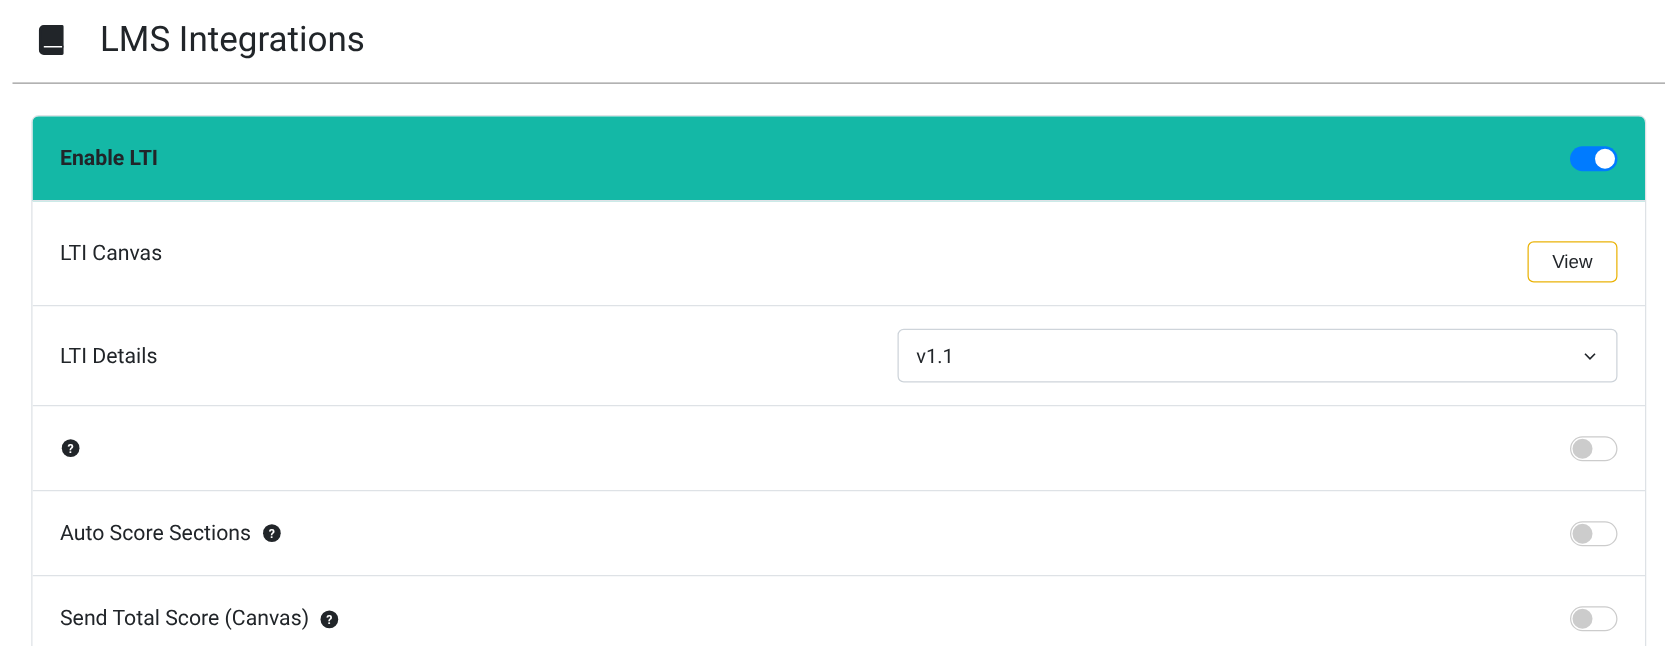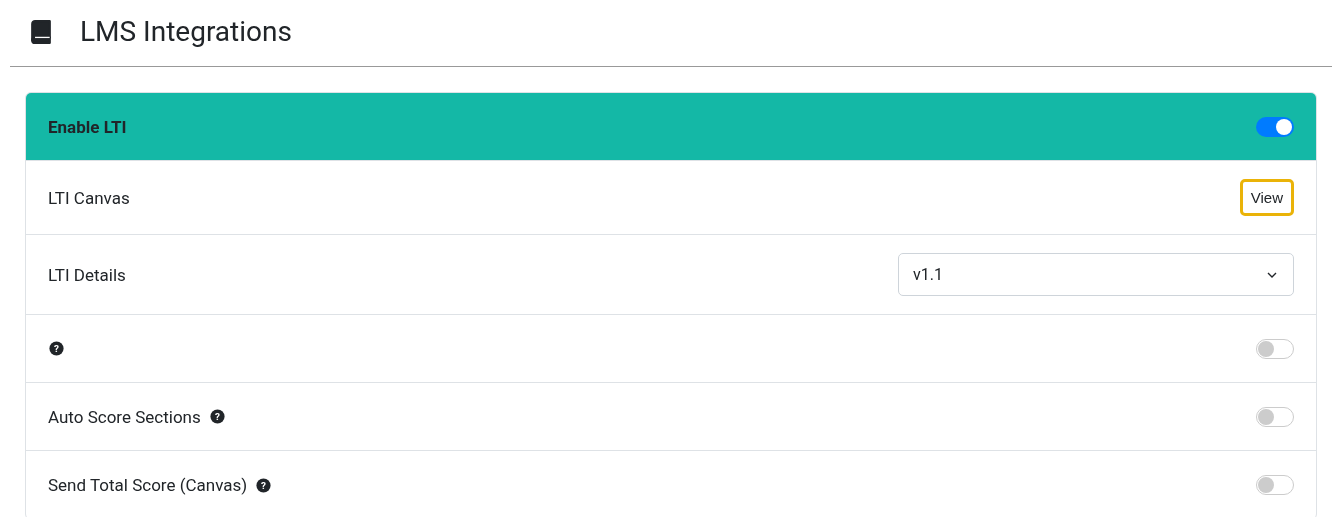--- a/index.html
+++ b/index.html
@@ -103,31 +103,32 @@
       background: #fff;
     }
     .toggle.off .knob {
       left: 1px;
       top: 1px;
       background: #ccc;
     }
     
     .view-btn {
       background: #fff;
-      border: 3px solid #eab308;
+      border: 1px solid #eab308;
       border-radius: 5px;
-      padding: 7px 8px;
+      padding: 7px 19px;
       font-size: 15px;
       color: #212529;
       cursor: pointer;
+      margin-top: 14px;
     }
     
     .select-wrap {
       position: relative;
-      width: 396px;
+      width: 576px;
     }
     .select {
       width: 100%;
       padding: 11px 40px 11px 14px;
       font-size: 16px;
       border: 1px solid #ced4da;
       border-radius: 5px;
       background: #fff;
       appearance: none;
       cursor: pointer;

